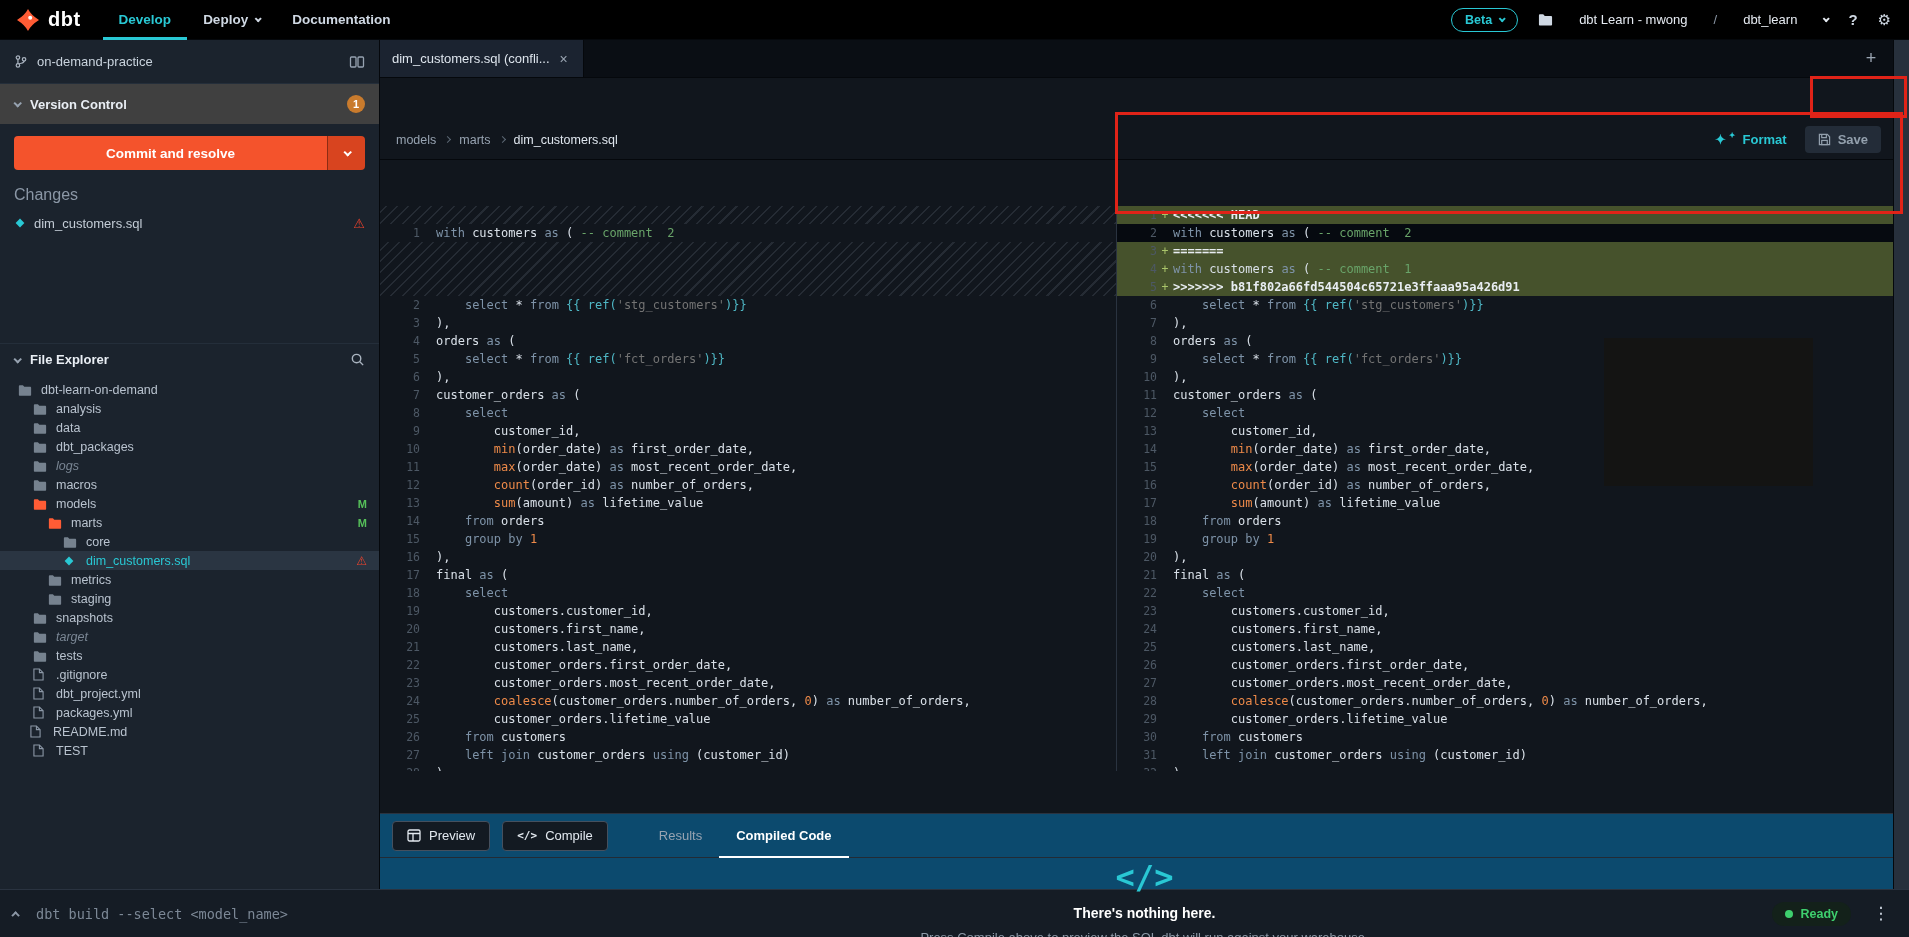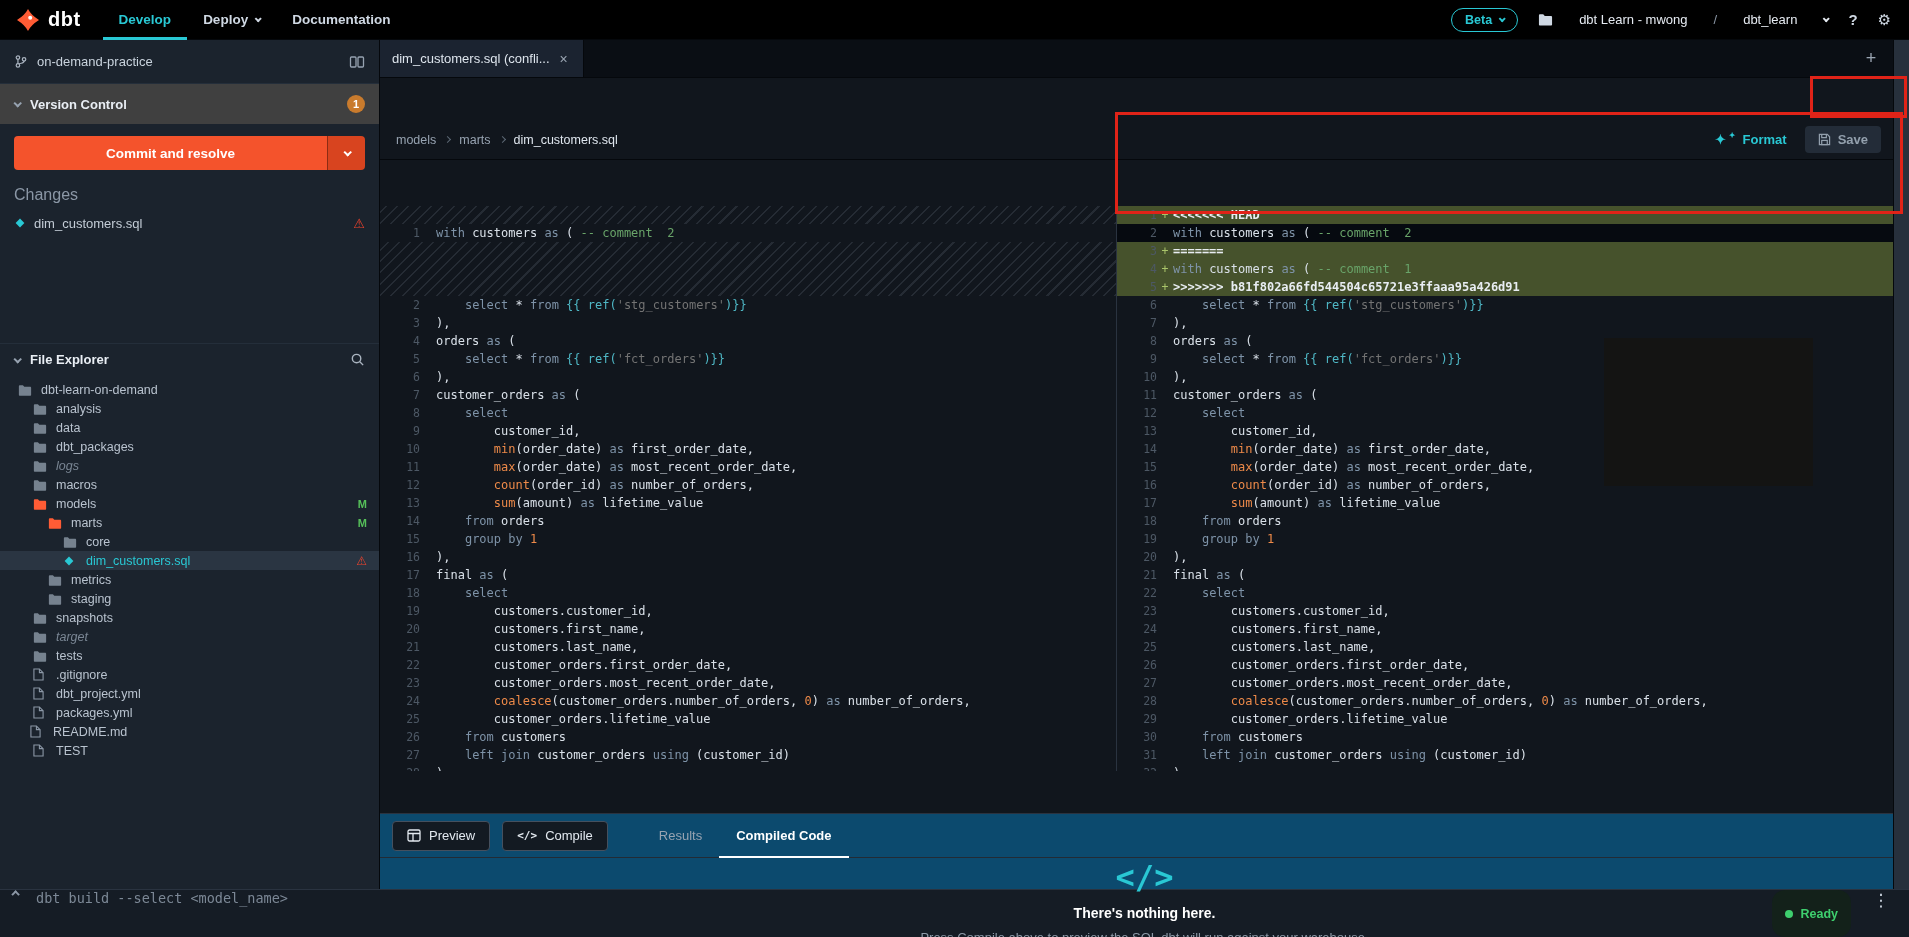--- a/index.html
+++ b/index.html
@@ -102,21 +102,21 @@
   .bp-btn .code-glyph { color:#e3e9f0; font-size:11px; font-weight:bold; }
   .bp-tabs { height:44px; display:flex; margin-left:22px; }
   .bp-tab { display:flex; align-items:center; padding:0 17px; color:#97a3b1; font-size:13px; cursor:pointer; }
   .bp-tab.active { color:#fff; font-weight:700; box-shadow:inset 0 -2px 0 #fff; }
   .bp-empty { flex:1; display:flex; flex-direction:column; align-items:center; justify-content:center; gap:9px; }
   .empty-icon { color:#29c8d4; font-size:32px; font-weight:bold; }
   .empty-title { color:#fff; font-weight:700; font-size:14px; }
   .empty-sub { color:#8d99a7; font-size:13px; }
 
   
-  .cmdbar { height:48px; background:#151c25; border-top:1px solid #2a3340; display:flex; gap:16px; padding:0 14px; }
+  .cmdbar { height:48px; background:#151c25; border-top:1px solid #2a3340; display:flex; align-items:center; gap:16px; padding:0 14px; }
   .cmd-chev { color:#8b97a6; }
   .cmd-text { color:#7c8896; font-size:13.5px; }
   .ready-pill { margin-left:auto; display:flex; align-items:center; gap:7px; background:#13211a; border-radius:13px; padding:5px 13px; color:#3ecf6e; font-size:12.5px; font-weight:600; }
   .ready-dot { width:8px; height:8px; border-radius:50%; background:#3ecf6e; }
   .kebab { width:28px; text-align:center; color:#cfd8e3; font-size:17px; cursor:pointer; }
 
   
   .scroll-strip { position:absolute; right:0; top:40px; width:16px; height:849px; background:#27303c; border-left:1px solid #05080c; z-index:2; }
   .dark-overlay { position:absolute; left:1604px; top:338px; width:209px; height:148px; background:#141413; z-index:3; }
   .anno { position:absolute; border:3px solid #e02318; z-index:10; pointer-events:none; }

